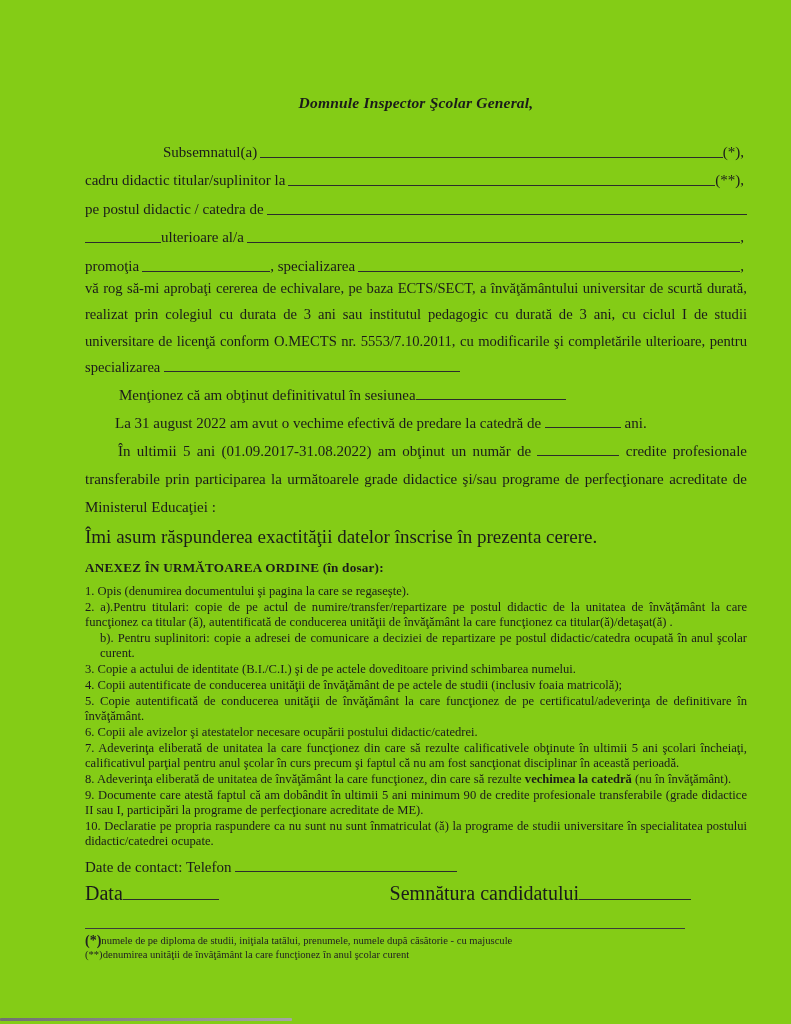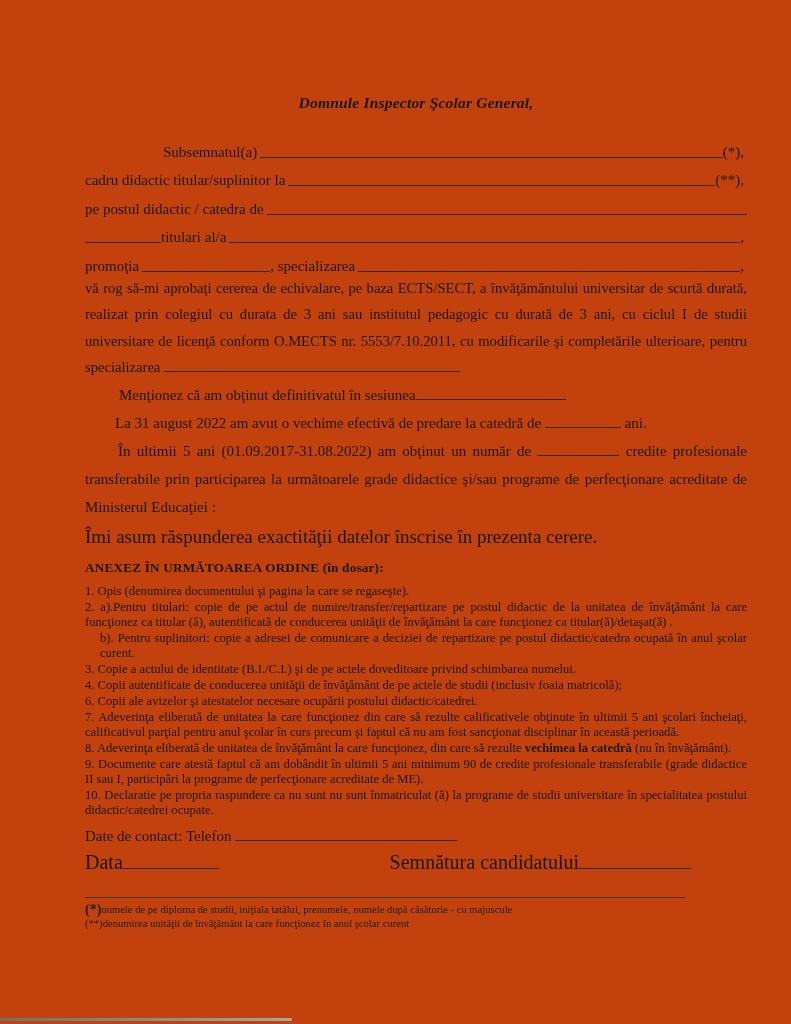--- a/index.html
+++ b/index.html
@@ -1,21 +1,21 @@
 <!DOCTYPE html>
 <html><head>
 <meta charset="utf-8">
 <style>
   * { box-sizing: border-box; margin: 0; padding: 0; }
   html, body { background: #ffffff; }
   .page {
     position: relative;
     width: 791px;
     height: 1024px;
-    background: #c2410c;
+    background: #84cc16;
     font-family: "Liberation Serif", "DejaVu Serif", serif;
     color: #1b1b1b;
     padding: 94px 44px 0 85px;
     overflow: hidden;
   }
   .title {
     font-size: 15.5px;
     font-weight: bold;
     font-style: italic;
     text-align: center;
@@ -121,21 +121,21 @@
     <span class="lbl">(**),</span>
   </div>
 
   <div class="fill-line">
     <span class="lbl">pe postul didactic / catedra de</span>
     <span class="blank grow"></span>
   </div>
 
   <div class="fill-line">
     <span class="blank w76"></span>
-    <span class="lbl">titulari al/a</span>
+    <span class="lbl">ulterioare al/a</span>
     <span class="blank grow"></span>
     <span class="lbl">,</span>
   </div>
 
   <div class="fill-line">
     <span class="lbl">promoţia</span>
     <span class="blank w128"></span>
     <span class="lbl">, specializarea</span>
     <span class="blank grow"></span>
     <span class="lbl">,</span>
@@ -151,20 +151,21 @@
 
   <p class="assume">Îmi asum răspunderea exactităţii datelor înscrise în prezenta cerere.</p>
 
   <div class="annex-heading">ANEXEZ ÎN URMĂTOAREA ORDINE (în dosar):</div>
 
   <p class="item">1. Opis (denumirea documentului şi pagina la care se regaseşte).</p>
   <p class="item">2. a).Pentru titulari: copie de pe actul de numire/transfer/repartizare pe postul didactic de la unitatea de învăţământ la care funcţionez ca titular (ă), autentificată de conducerea unităţii de învăţământ la care funcţionez ca titular(ă)/detaşat(ă) .</p>
   <p class="item sub">b). Pentru suplinitori: copie a adresei de comunicare a deciziei de repartizare pe postul didactic/catedra ocupată în anul şcolar curent.</p>
   <p class="item">3. Copie a actului de identitate (B.I./C.I.) şi de pe actele doveditoare privind schimbarea numelui.</p>
   <p class="item">4. Copii  autentificate de conducerea unităţii de învăţământ de pe actele de studii (inclusiv foaia matricolă);</p>
+  <p class="item">5. Copie autentificată de conducerea unităţii de învăţământ la care funcţionez de pe certificatul/adeverinţa de definitivare în învăţământ.</p>
   <p class="item">6. Copii ale avizelor şi atestatelor necesare ocupării postului didactic/catedrei.</p>
   <p class="item">7. Adeverinţa eliberată de unitatea la care funcţionez din care să rezulte calificativele obţinute în ultimii 5 ani şcolari încheiaţi, calificativul parţial pentru anul şcolar în curs precum şi faptul că nu am fost sancţionat disciplinar în această perioadă.</p>
   <p class="item"><span>8. Adeverinţa eliberată de unitatea de învăţământ la care funcţionez, din care să rezulte </span><b>vechimea la catedră</b><span> (nu în învăţământ).</span></p>
   <p class="item">9. Documente care atestă faptul că am dobândit în ultimii 5 ani minimum 90 de credite profesionale transferabile (grade didactice II sau I, participări la programe de perfecţionare acreditate de ME).</p>
   <p class="item">10. Declaratie pe propria raspundere ca nu sunt nu sunt înmatriculat (ă) la programe de studii universitare în specialitatea postului didactic/catedrei ocupate.</p>
 
   <p class="contact-line"><span>Date de contact: Telefon </span><span class="iblank"></span></p>
 
   <div class="sign-row">
     <span><span>Data</span><span class="iblank data-blank"></span></span>

